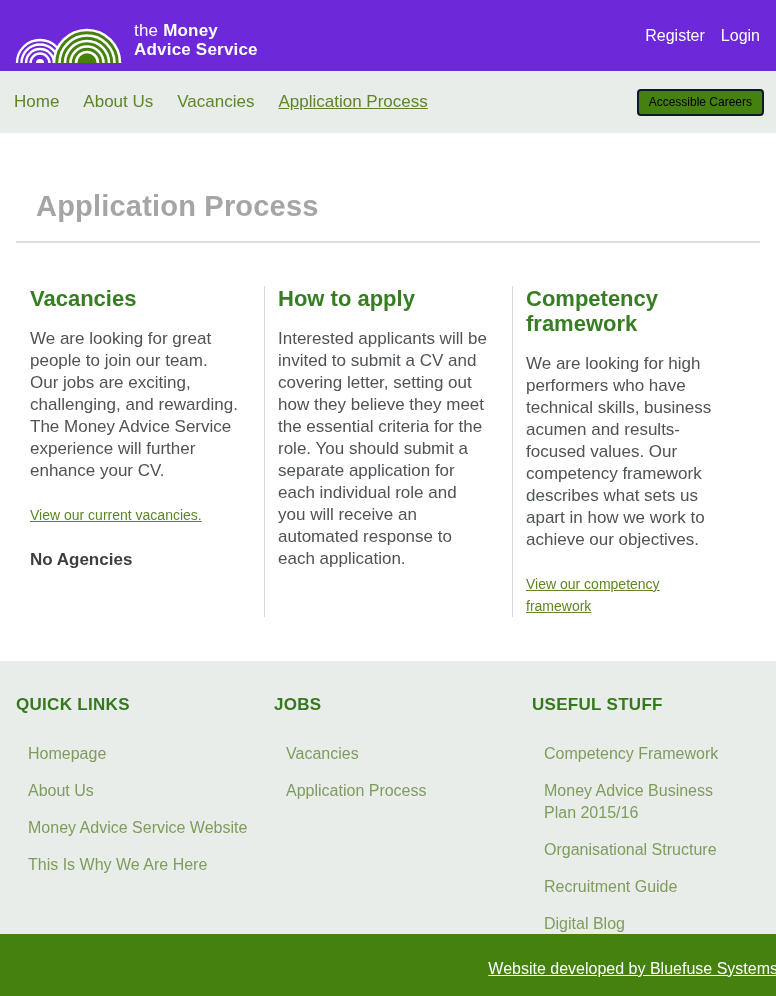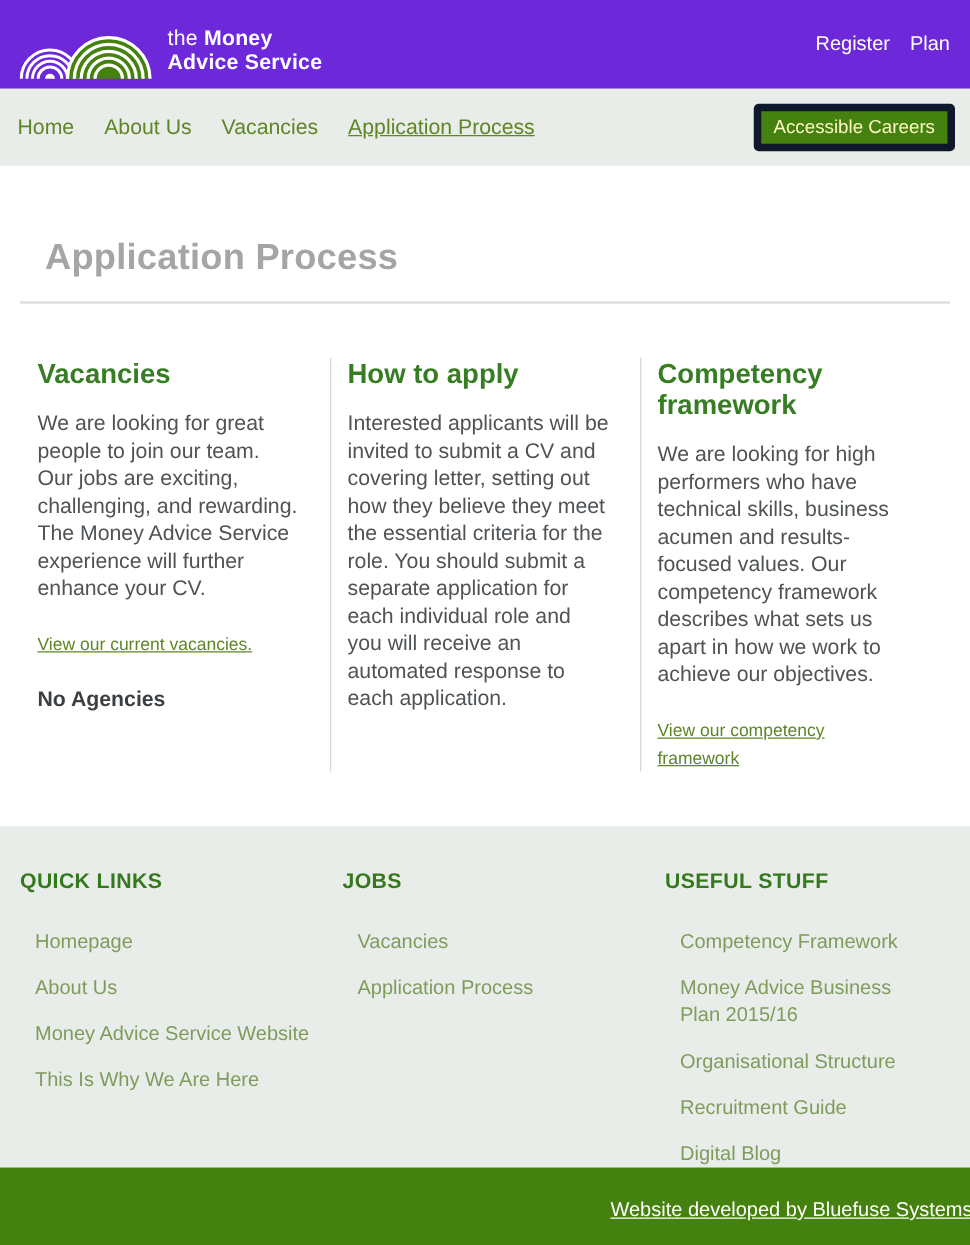--- a/index.html
+++ b/index.html
@@ -34,23 +34,23 @@
     height:62px; background:#e9edea;
     display:flex; align-items:center; gap:24px;
     padding:0 12px 0 14px;
   }
   .main-nav a.nav-link{
     color:#5e8526; text-decoration:none; font-size:17px; cursor:pointer;
   }
   .main-nav a.nav-link.active{ text-decoration:underline; }
   .btn-accessible{
     margin-left:auto;
-    background:#45810f; color:#fef9c3;
-    border:6px solid #0f172a; border-radius:4px;
-    font-size:15px; font-family:inherit;
+    background:#45810f; color:#000000;
+    border:2px solid #0f172a; border-radius:4px;
+    font-size:12px; font-family:inherit;
     padding:4px 10px 5px; cursor:pointer;
   }
 
   
   main{ height:528px; padding:0 16px; background:#ffffff; }
   .page-title{
     margin:0; padding:57px 0 0 20px;
     font-size:29px; font-weight:bold; color:#a5a5a5; letter-spacing:.2px;
   }
   .title-rule{
@@ -127,21 +127,21 @@
         <path d="M 62 54 A 11 11 0 0 1 84 54"></path>
       </g>
     </svg>
     <div class="brand-text">
       <div><span class="light">the </span><span class="bold">Money</span></div>
       <div class="bold">Advice Service</div>
     </div>
   </div>
   <div class="auth">
     <a href="#">Register</a>
-    <a href="#">Plan</a>
+    <a href="#">Login</a>
   </div>
 </header>
 
 <nav class="main-nav">
   <a href="#" class="nav-link">Home</a>
   <a href="#" class="nav-link">About Us</a>
   <a href="#" class="nav-link">Vacancies</a>
   <a href="#" class="nav-link active">Application Process</a>
   <button class="btn-accessible">Accessible Careers</button>
 </nav>

